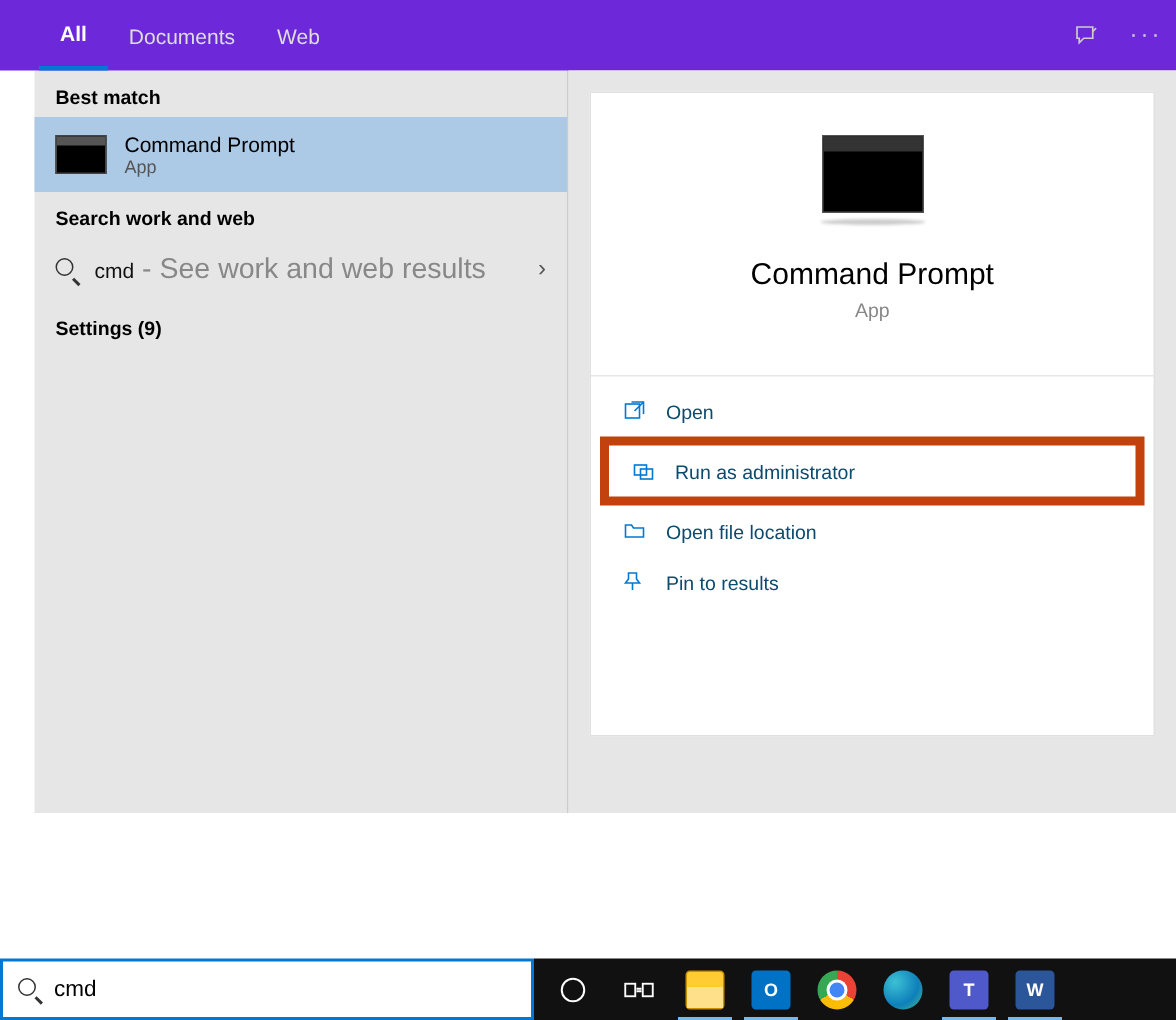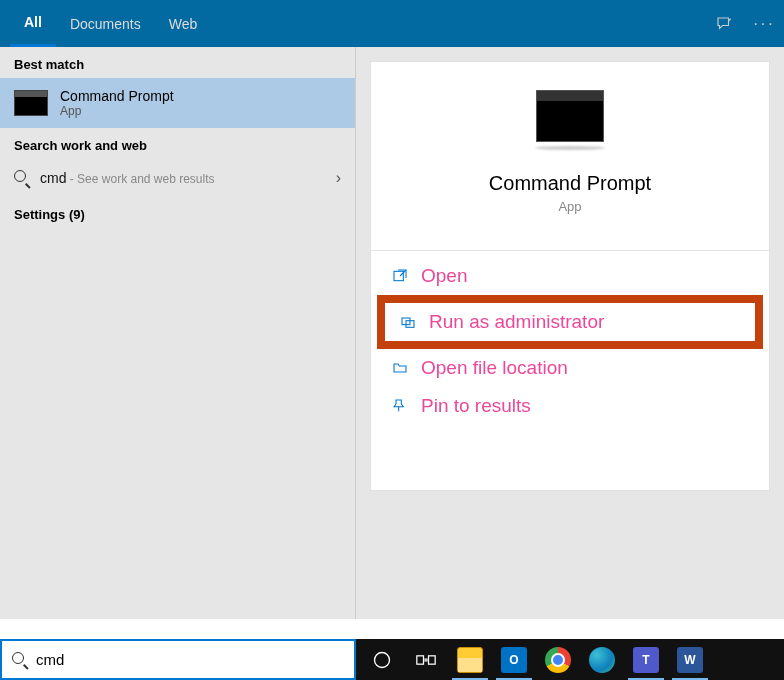--- a/index.html
+++ b/index.html
@@ -1,58 +1,58 @@
 <!DOCTYPE html>
 <html><head>
 <meta charset="utf-8">
 <style>
   * { margin: 0; padding: 0; box-sizing: border-box; font-family: "Segoe UI", Arial, sans-serif; }
   body { width: 784px; height: 680px; overflow: hidden; background: #fff; position: relative; }
 
   
-  .tabbar { background: #0369a1; height: 47px; display: flex; align-items: stretch; color: #ddd; font-size: 14px; padding-left: 10px; position: relative; }
+  .tabbar { background: #6d28d9; height: 47px; display: flex; align-items: stretch; color: #ddd; font-size: 14px; padding-left: 26px; position: relative; }
   .tabbar .tab { padding: 0 14px; display: flex; align-items: center; cursor: default; }
   .tabbar .tab.active { color: #fff; font-weight: 600; border-bottom: 3px solid #0078d4; }
   .tabbar .chev { margin-left: 4px; font-size: 10px; }
   .tabbar .spacer { flex: 1; }
   .tabbar .right-ico { width: 40px; display:flex; align-items:center; justify-content:center; color:#ddd; }
 
   
-  .cols { display: flex; height: 572px; }
+  .cols { display: flex; height: 495px; margin-left: 23px; }
   .left { width: 356px; background: #e6e6e6; border-right: 1px solid #ccc; display:flex; flex-direction:column; }
   .right { flex: 1; background: #e6e6e6; position: relative; }
 
   .section-hdr { font-size: 13px; font-weight: 700; padding: 10px 14px 6px; color:#000; }
   .best-match { display:flex; align-items:center; gap:12px; padding:10px 14px; cursor:default; }
   .best-match.selected { background:#acc9e6; }
   .cmd-icon { width:34px; height:26px; background:#000; border:1px solid #444; position:relative; }
   .cmd-icon::after { content:""; position:absolute; top:0; left:0; right:0; height:6px; background:#555; }
   .bm-title { font-size:14px; color:#000; }
   .bm-sub { font-size:12px; color:#555; }
 
   .web-row { display:flex; align-items:center; padding:10px 14px; gap:10px; position:relative; cursor:default; }
   .mag { display:inline-block; width:16px; height:16px; position:relative; }
   .mag::before { content:""; position:absolute; width:10px; height:10px; border:1.5px solid #333; border-radius:50%; top:0; left:0; }
   .mag::after { content:""; position:absolute; width:6px; height:1.5px; background:#333; transform:rotate(45deg); bottom:0; right:-1px; }
   .web-row .query { font-size:14px; color:#111; }
-  .web-row .hint { font-size:12px; color:#888; }
+  .web-row .hint { font-size:19px; color:#888; }
   .web-row .chevr { position:absolute; right:14px; color:#555; }
 
   
   .card { position:absolute; top:14px; left:14px; right:14px; background:#fff; border:1px solid #e0e0e0; padding-top:28px; min-height:430px; }
   .card .thumb { width:68px; height:52px; margin:0 auto; background:#000; border:1px solid #555; position:relative; }
   .card .thumb::after { content:""; position:absolute; top:0; left:0; right:0; height:10px; background:#333; }
   .card .shadow { margin:4px auto 0; width:70px; height:4px; background:#ccc; border-radius:50%; filter:blur(1px); }
   .card h2 { text-align:center; font-weight:400; font-size:20px; margin-top:22px; color:#000; }
   .card .sub { text-align:center; font-size:13px; color:#888; margin-top:4px; margin-bottom:36px; }
   .divider { border-top:1px solid #e6e6e6; margin:0 0 6px; }
 
-  .action { display:flex; align-items:center; gap:12px; padding:8px 20px; font-size:19px; color:#ec4899; cursor:default; }
+  .action { display:flex; align-items:center; gap:12px; padding:8px 20px; font-size:13px; color:#0c4a6e; cursor:default; }
   .action .ico { width:18px; height:18px; color:#0078d4; display:flex; align-items:center; justify-content:center; flex-shrink:0; }
-  .highlight-box { border:8px solid #c2410c; margin:0 6px;text-align:right; }
+  .highlight-box { border:6px solid #c2410c; margin:0 6px;text-align:right; }
   .highlight-box .action { padding:8px 14px; }
 
   
   .bottom { position:absolute; bottom:0; left:0; right:0; height:41px; display:flex; }
   .searchbox { width:356px; height:41px; border:2px solid #0078d4; background:#fff; display:flex; align-items:center; padding:0 10px; gap:8px; }
   .searchbox input { border:none; outline:none; flex:1; font-size:15px; background:transparent; }
   .taskbar { flex:1; background:#111; display:flex; align-items:center; padding:0 4px; gap:0; }
   .tb-item { width:44px; height:41px; display:flex; align-items:center; justify-content:center; position:relative; }
   .tb-item.active::after { content:""; position:absolute; bottom:0; left:4px; right:4px; height:2px; background:#76b9ed; }
 

